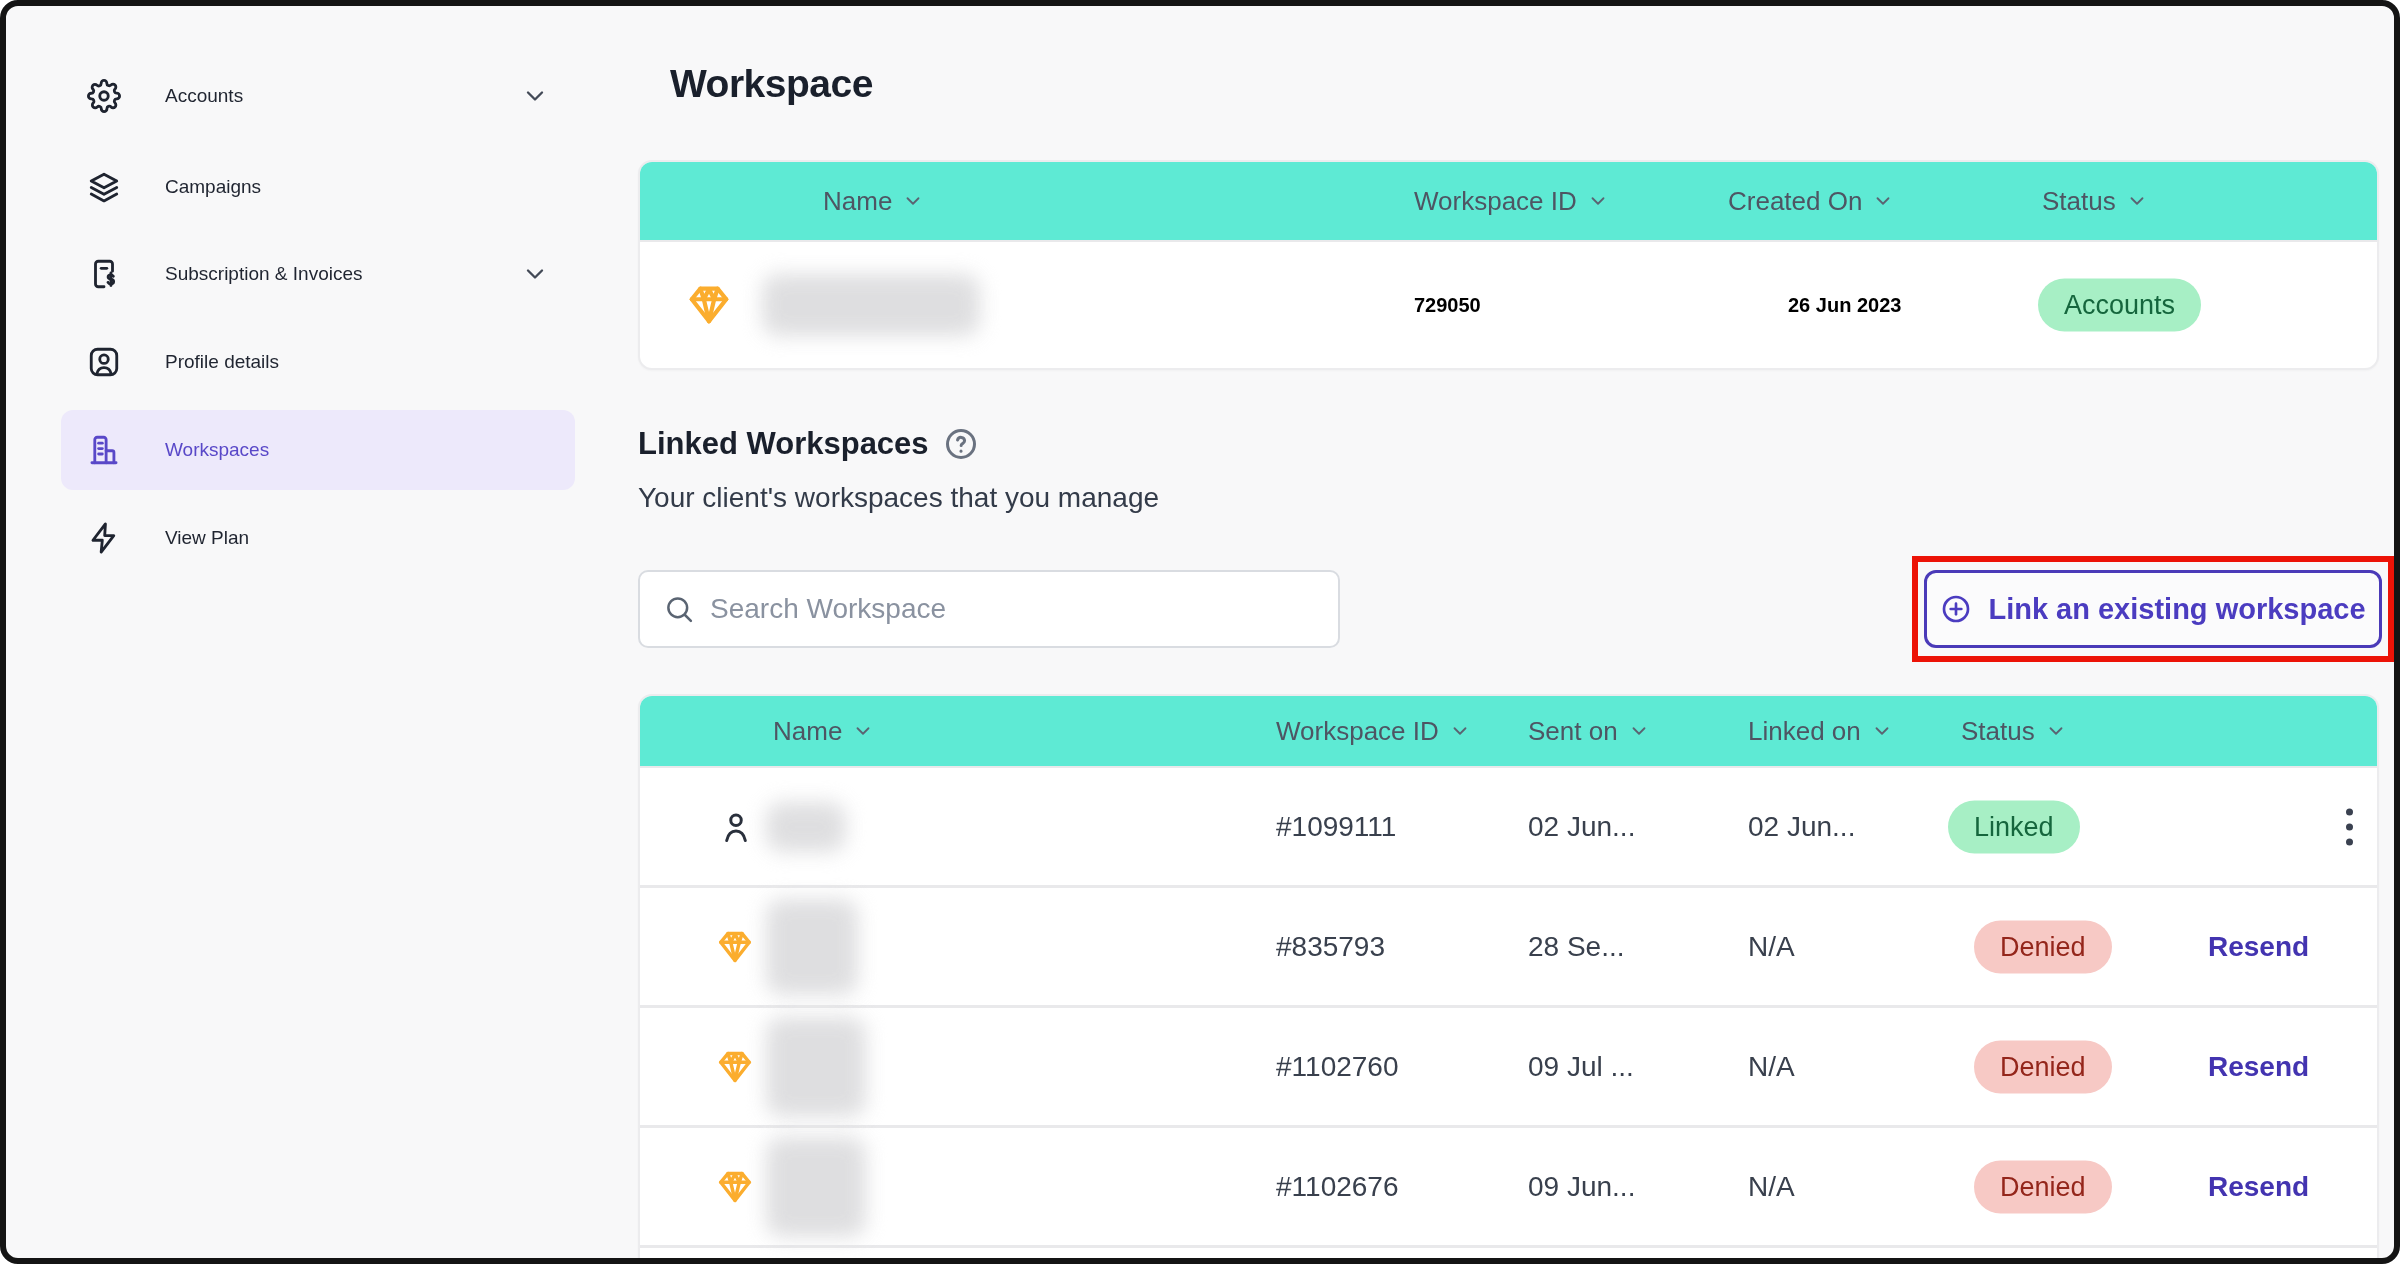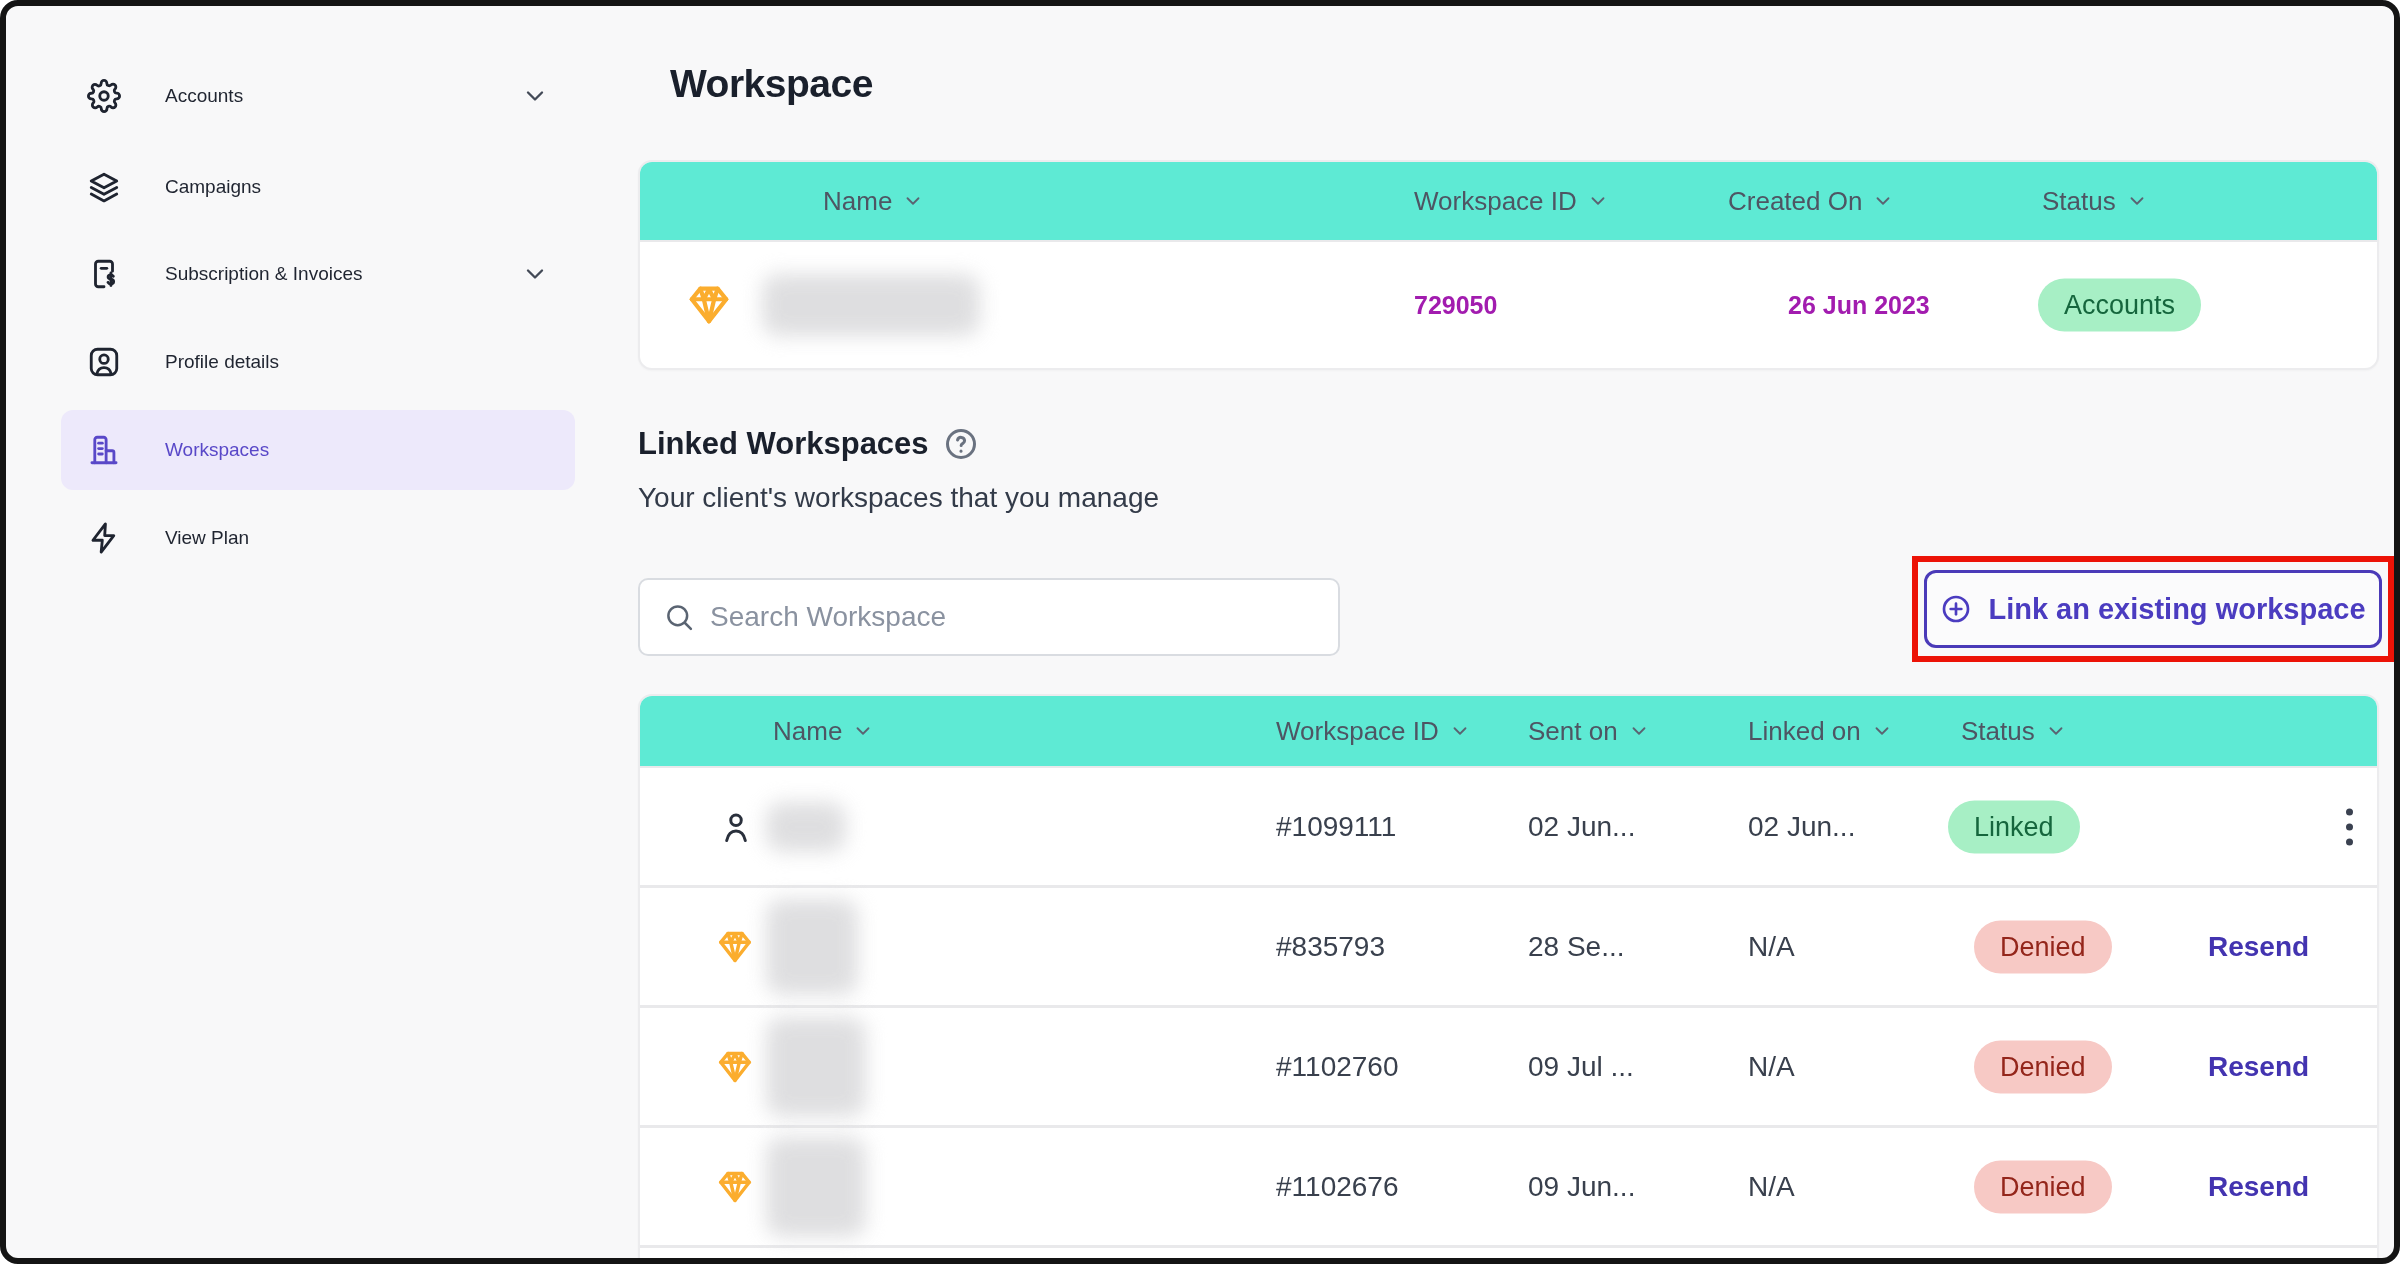--- a/index.html
+++ b/index.html
@@ -46,21 +46,21 @@
   .card-2 .thead { height:72px; }
   .th { position:absolute; top:0; bottom:0; display:flex; align-items:center; gap:10px;
     font-size:26px; color:#4E5563; font-weight:500; cursor:pointer; white-space:nowrap; }
   .th .icon { width:22px; height:22px; color:#5A6472; }
 
   .trow { position:relative; }
   .card-1 .trow { height:126px; }
   .card-2 .trow { height:120px; border-bottom:3px solid #E9E9EB; }
   .card-2 .trow:last-child { border-bottom:3px solid #E9E9EB; }
   .cell { position:absolute; top:50%; transform:translateY(-50%); white-space:nowrap; }
-  .cell.strong { font-size:25px; font-weight:700; color:#a21caf; }
+  .cell.strong { font-size:20px; font-weight:700; color:#000000; }
   .cell.plain  { font-size:28px; font-weight:400; color:#39404D; }
 
   .row-icon { position:absolute; top:50%; transform:translateY(-50%); }
   .gem { color:#FBAD2E; }
   .gem svg { stroke-width:2.2; }
   .person { color:#2A303C; }
 
   .blur-blob { position:absolute; top:50%; transform:translateY(-50%);
     background:#D9D9DB; border-radius:16px; filter:blur(10px); opacity:0.85; }
 
@@ -78,21 +78,21 @@
   .kebab i { width:7px; height:7px; border-radius:50%; background:#3A4150; }
 
   
   .section-head { position:absolute; left:632px; top:420px; display:flex; align-items:center; gap:14px; }
   .section-head h2 { font-size:31px; font-weight:700; color:#1A202C; }
   .help { width:36px; height:36px; color:#6A7280; cursor:pointer; }
   .section-sub { position:absolute; left:632px; top:476px; font-size:28px; color:#333B49; }
 
   .search-box { position:absolute; left:632px; top:564px; width:702px; height:78px;
     background:#fff; border:2px solid #D9DCE1; border-radius:10px;
-    display:flex; align-items:center; gap:16px; padding:0 24px;margin-top:8px; }
+    display:flex; align-items:center; gap:16px; padding:0 24px; }
   .search-box .icon { width:30px; height:30px; color:#5A6472; flex:0 0 auto; }
   .search-box input { border:none; outline:none; background:transparent; flex:1;
     font-family:"Liberation Sans", sans-serif; font-size:28px; color:#2A303C; }
   .search-box input::placeholder { color:#8A92A0; }
 
   .annotation { position:absolute; left:1906px; top:550px; width:482px; height:106px;
     border:6px solid #EC1307; pointer-events:none; z-index:5; }
 
   .link-btn { position:absolute; left:1918px; top:564px; width:458px; height:78px;
     background:#FBFBFC; border:3px solid #4A3AB8; border-radius:12px;

